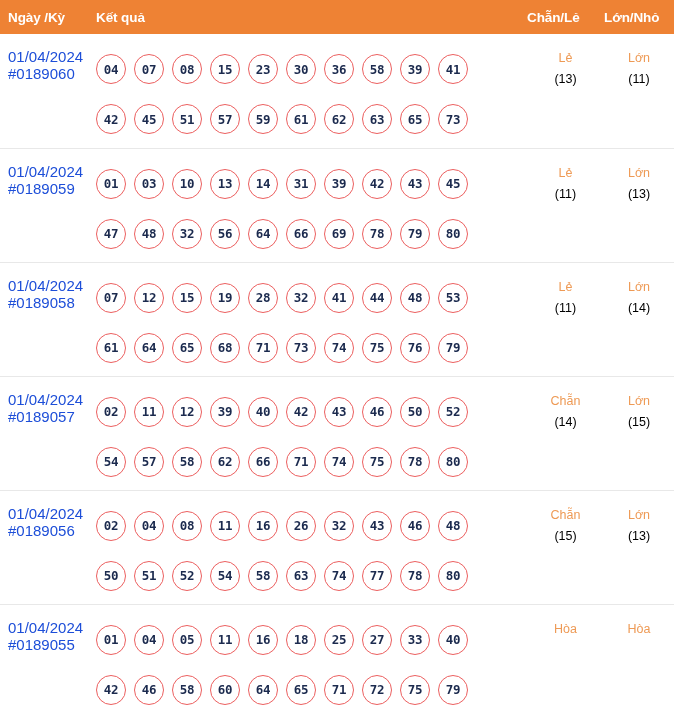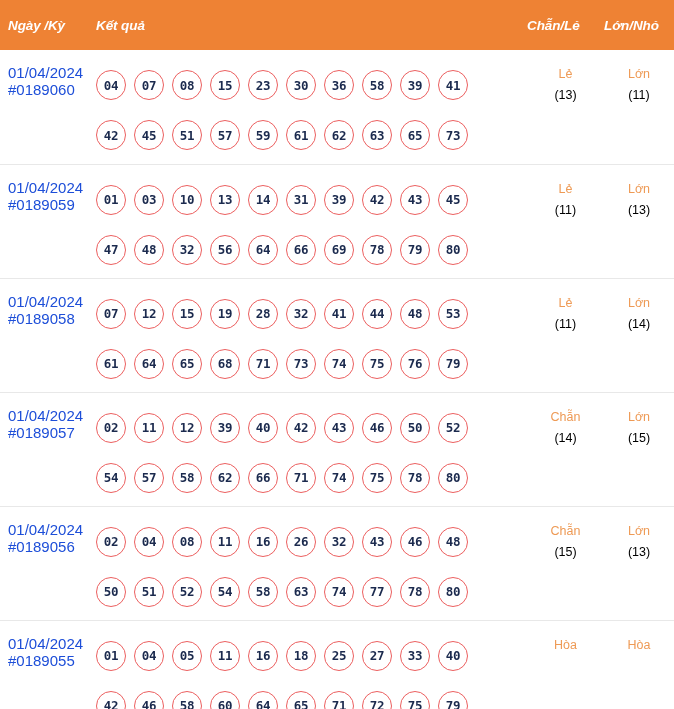--- a/index.html
+++ b/index.html
@@ -15,22 +15,21 @@
     overflow: hidden;
   }
   .results-table {
     width: 674px;
     border-collapse: collapse;
     table-layout: fixed;
   }
   
   .table-header {
     background: #ee8234;
-    height: 50px;
-    font-style: italic;
+    height: 34px;
   }
   .table-header th {
     color: #ffffff;
     font-size: 13.5px;
     font-weight: bold;
     text-align: left;
     padding: 0;
     vertical-align: middle;
     white-space: nowrap;
     letter-spacing: -0.1px;

